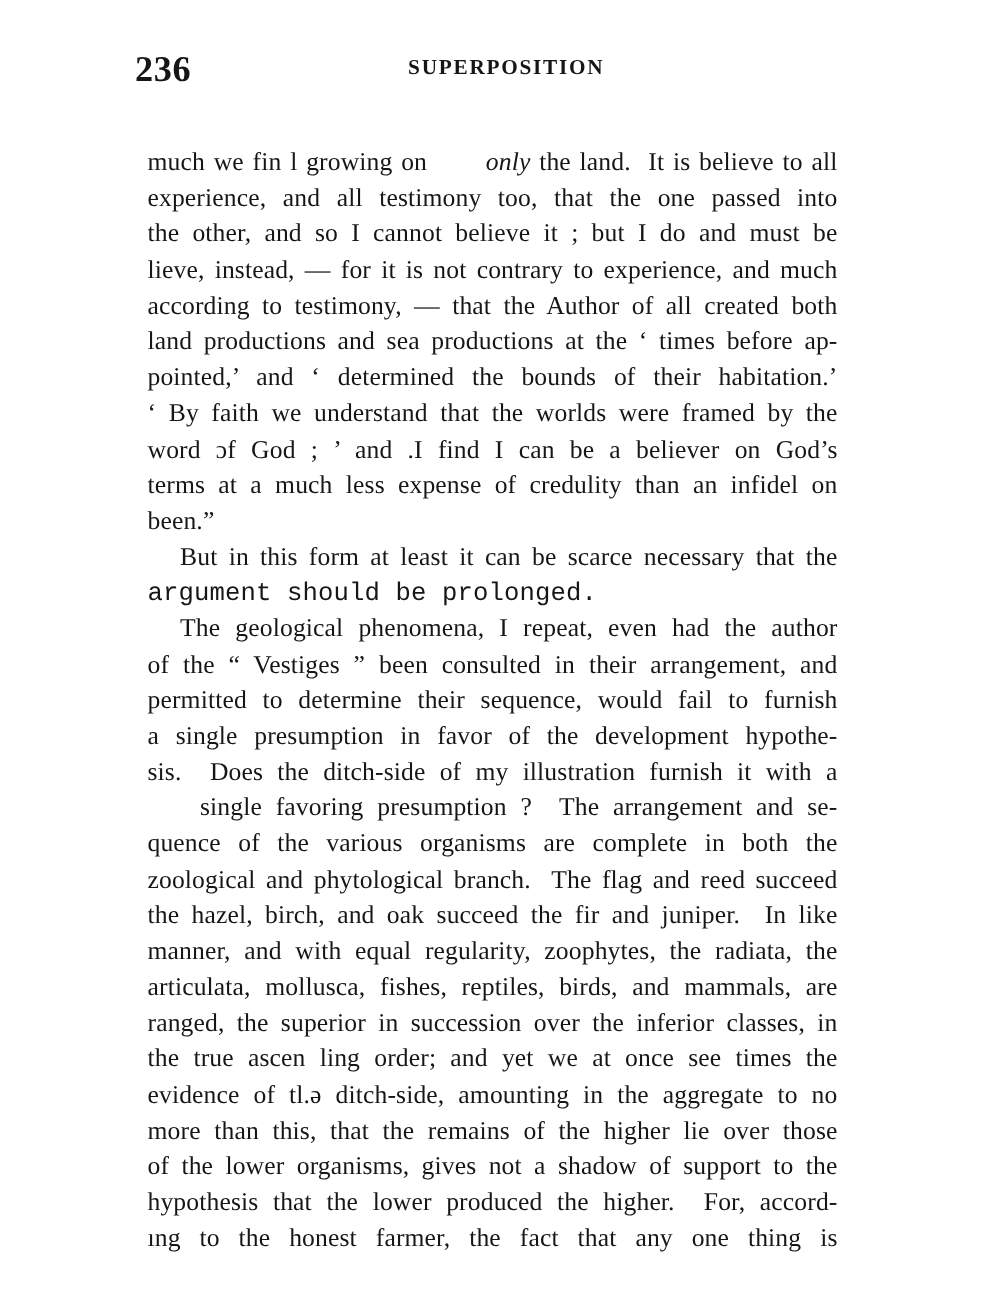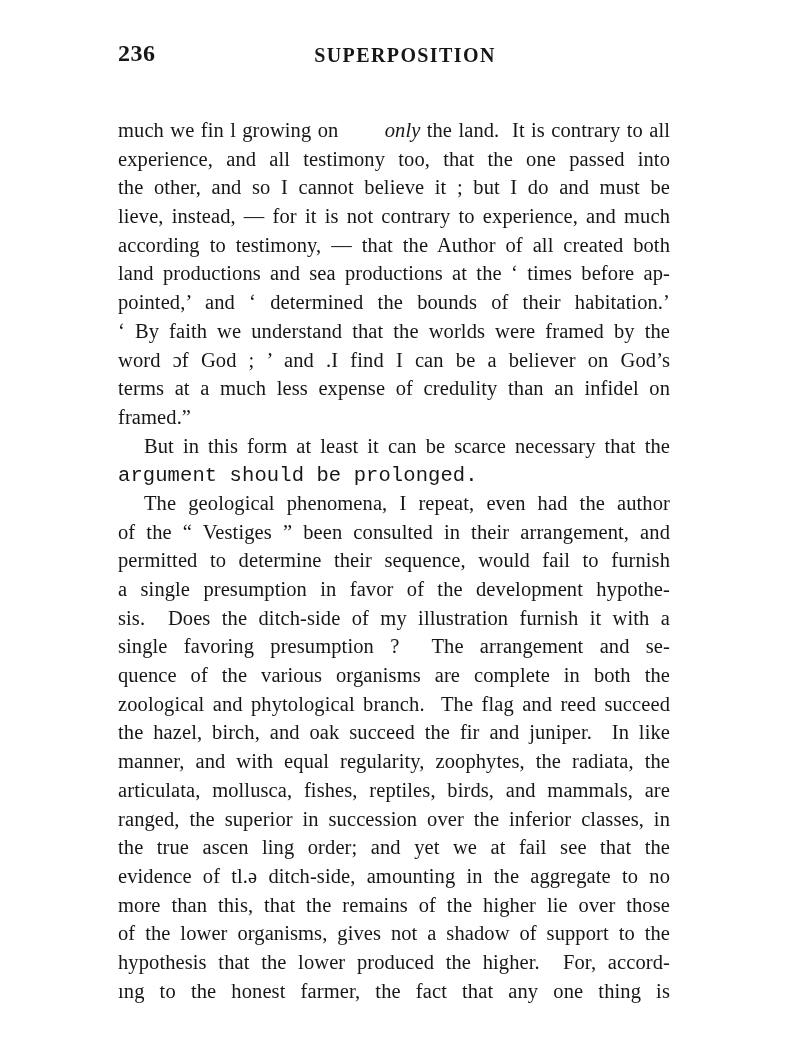--- a/index.html
+++ b/index.html
@@ -10,33 +10,33 @@
     body {
       width: 800px;
       height: 1050px;
       position: relative;
       overflow: hidden;
       color: #161616;
       font-family: "Liberation Serif", "DejaVu Serif", serif;
     }
     .page-number {
       position: absolute;
-      left: 118px;
+      left: 108px;
       top: 40px;
-      font-size: 24px;
+      font-size: 29px;
       font-weight: bold;
       letter-spacing: 0.5px;
     }
     .running-head {
       position: absolute;
       left: 0;
       width: 800px;
       top: 44px;
       text-align: center;
-      font-size: 20px;
+      font-size: 17px;
       font-weight: bold;
       letter-spacing: 1.4px;
       padding-left: 10px;
       box-sizing: border-box;
     }
     .body-text {
       position: absolute;
       left: 118px;
       top: 116px;
       width: 552px;
@@ -63,49 +63,49 @@
     }
   </style>
 </head>
 <body>
 
 <div class="page-number">236</div>
 <div class="running-head">SUPERPOSITION</div>
 
 <div class="body-text" id="body-text">
     <div class="paragraph">
-      <span class="line"><span style="white-space: pre;">much we fin l growing on </span><em style="white-space: pre;">only</em><span style="white-space: pre;"> the land.  It is contrary to all</span></span>
+      <span class="line"><span style="white-space: pre;">much we fin l growing on </span><em style="white-space: pre;">only</em><span style="white-space: pre;"> the land.  It is believe to all</span></span>
       <span class="line"><span style="white-space: pre;">experience, and all testimony too, that the one passed into</span></span>
       <span class="line"><span style="white-space: pre;">the other, and so I cannot believe it ; but I do and must be</span></span>
       <span class="line"><span style="white-space: pre;">lieve, instead, — for it is not contrary to experience, and much</span></span>
       <span class="line"><span style="white-space: pre;">according to testimony, — that the Author of all created both</span></span>
       <span class="line"><span style="white-space: pre;">land productions and sea productions at the ‘ times before ap-</span></span>
       <span class="line"><span style="white-space: pre;">pointed,’ and ‘ determined the bounds of their habitation.’</span></span>
       <span class="line"><span style="white-space: pre;">‘ By faith we understand that the worlds were framed by the</span></span>
       <span class="line"><span style="white-space: pre;">word ɔf God ; ’ and .I find I can be a believer on God’s</span></span>
       <span class="line"><span style="white-space: pre;">terms at a much less expense of credulity than an infidel on</span></span>
-      <span class="line last"><span style="white-space: pre;">framed.”</span></span>
+      <span class="line last"><span style="white-space: pre;">been.”</span></span>
     </div>
     <div class="paragraph">
       <span class="line indent"><span style="white-space: pre;">But in this form at least it can be scarce necessary that the</span></span>
       <span class="line last"><span style="white-space: pre; font-family: Liberation Mono, monospace;">argument should be prolonged.</span></span>
     </div>
     <div class="paragraph">
       <span class="line indent"><span style="white-space: pre;">The geological phenomena, I repeat, even had the author</span></span>
       <span class="line"><span style="white-space: pre;">of the “ Vestiges ” been consulted in their arrangement, and</span></span>
       <span class="line"><span style="white-space: pre;">permitted to determine their sequence, would fail to furnish</span></span>
       <span class="line"><span style="white-space: pre;">a single presumption in favor of the development hypothe-</span></span>
       <span class="line"><span style="white-space: pre;">sis.  Does the ditch-side of my illustration furnish it with a</span></span>
-      <span class="line"><span style="white-space: pre;">single favoring presumption ?  The arrangement and se-</span></span>
+      <span class="line"><span style="white-space: pre; margin-left: 42px;">single favoring presumption ?  The arrangement and se-</span></span>
       <span class="line"><span style="white-space: pre; margin-top: 37px;">quence of the various organisms are complete in both the</span></span>
       <span class="line"><span style="white-space: pre;">zoological and phytological branch.  The flag and reed succeed</span></span>
       <span class="line"><span style="white-space: pre;">the hazel, birch, and oak succeed the fir and juniper.  In like</span></span>
       <span class="line"><span style="white-space: pre; margin-top: 46px;">manner, and with equal regularity, zoophytes, the radiata, the</span></span>
       <span class="line"><span style="white-space: pre;">articulata, mollusca, fishes, reptiles, birds, and mammals, are</span></span>
       <span class="line"><span style="white-space: pre;">ranged, the superior in succession over the inferior classes, in</span></span>
-      <span class="line"><span style="white-space: pre;">the true ascen ling order; and yet we at fail see that the</span></span>
+      <span class="line"><span style="white-space: pre;">the true ascen ling order; and yet we at once see times the</span></span>
       <span class="line"><span style="white-space: pre;">evidence of tl.ə ditch-side, amounting in the aggregate to no</span></span>
       <span class="line"><span style="white-space: pre;">more than this, that the remains of the higher lie over those</span></span>
       <span class="line"><span style="white-space: pre;">of the lower organisms, gives not a shadow of support to the</span></span>
       <span class="line"><span style="white-space: pre;">hypothesis that the lower produced the higher.  For, accord-</span></span>
       <span class="line"><span style="white-space: pre;">ıng to the honest farmer, the fact that any one thing is</span></span>
     </div>
   </div>
 
 </body></html>

